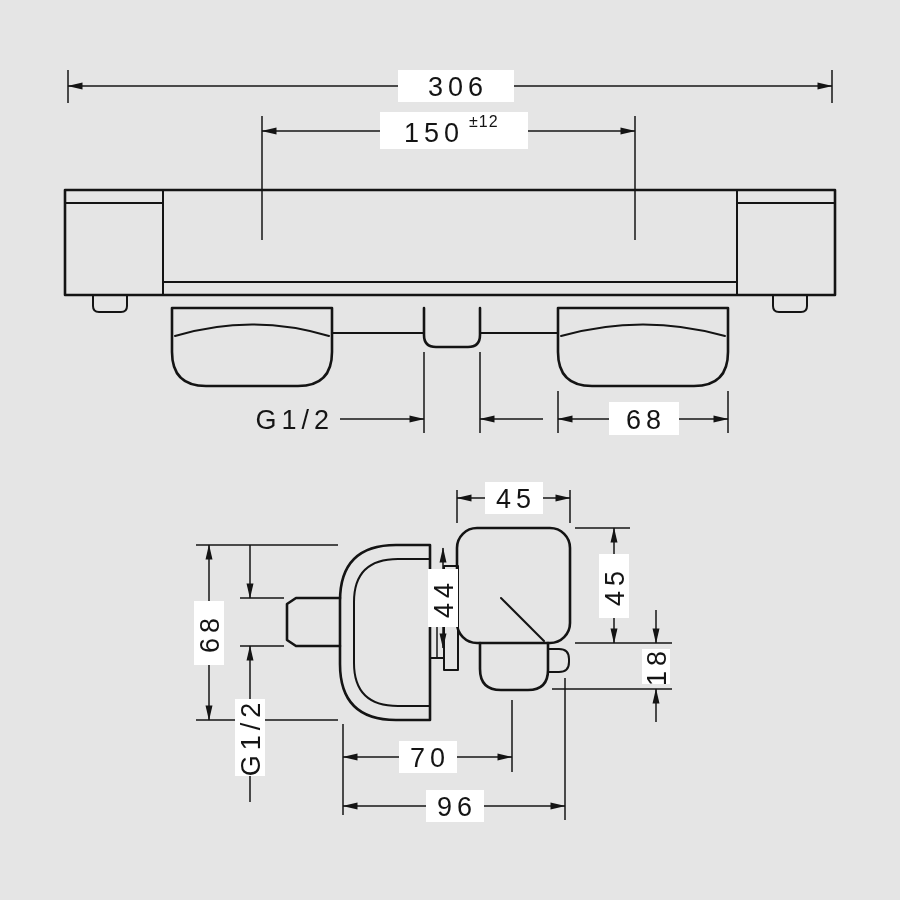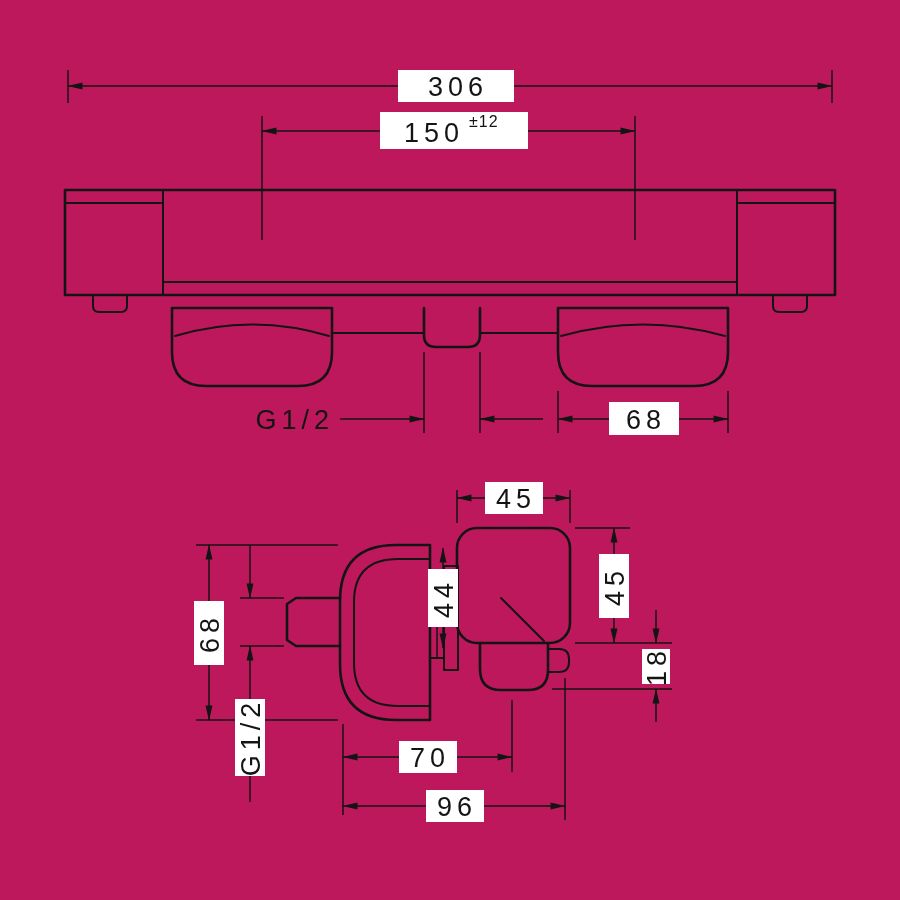--- a/index.html
+++ b/index.html
@@ -1,16 +1,16 @@
 <!DOCTYPE html>
 <html><head>
 <meta charset="utf-8">
 <style>
   html,body{margin:0;padding:0;background:#ffffff;}
-  .canvas{width:900px;height:900px;background:#be185d;position:relative;overflow:hidden;}
+  .canvas{width:900px;height:900px;background:#e5e5e5;position:relative;overflow:hidden;}
   svg{display:block;}
   .s-obj{fill:none;stroke:#141414;stroke-width:2.6;stroke-linejoin:round;stroke-linecap:round;}
   .s-obj2{fill:none;stroke:#141414;stroke-width:2;stroke-linejoin:round;stroke-linecap:round;}
   .s-dim{fill:none;stroke:#141414;stroke-width:1.5;}
   .lblbg{fill:#ffffff;stroke:none;}
   text{font-family:"Liberation Sans",sans-serif;fill:#141414;}
   .lbl{font-size:27px;letter-spacing:5px;font-weight:400;}
   .lbl-sm{font-size:16px;letter-spacing:1px;font-weight:400;}
 </style>
 </head>

